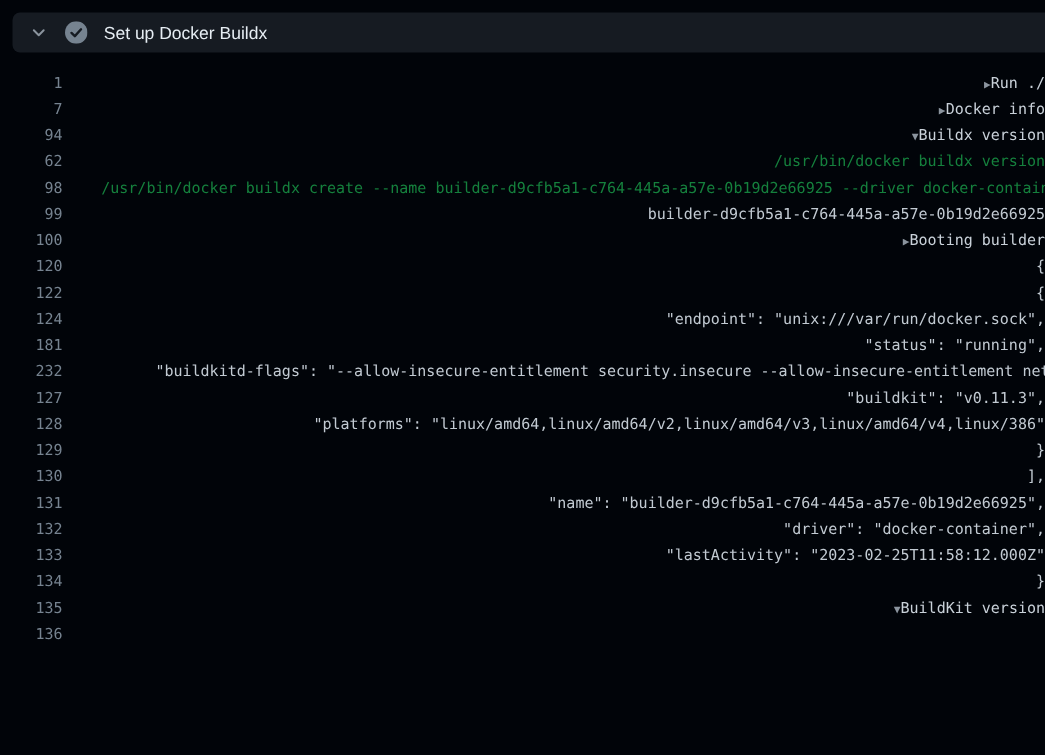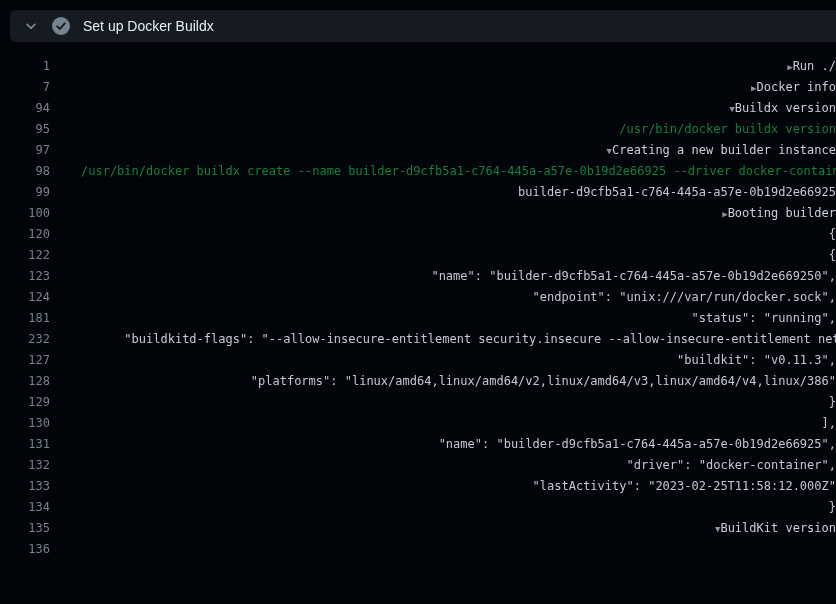--- a/index.html
+++ b/index.html
@@ -103,50 +103,42 @@
   </div>
     <div class="line group">
     <span class="num">7</span>
     <span class="body"><span class="marker">▶</span><span class="txt">Docker info</span></span>
   </div>
     <div class="line group">
     <span class="num">94</span>
     <span class="body"><span class="marker">▼</span><span class="txt">Buildx version</span></span>
   </div>
     <div class="line command">
-    <span class="num">95</span>
+    <span class="num">62</span>
     <span class="body"><span class="txt">/usr/bin/docker buildx version</span></span>
-  </div>
-    <div class="line group">
-    <span class="num">97</span>
-    <span class="body"><span class="marker">▼</span><span class="txt">Creating a new builder instance</span></span>
   </div>
     <div class="line command">
     <span class="num">98</span>
     <span class="body"><span class="txt">/usr/bin/docker buildx create --name builder-d9cfb5a1-c764-445a-a57e-0b19d2e66925 --driver docker-container</span></span>
   </div>
     <div class="line output">
     <span class="num">99</span>
     <span class="body"><span class="txt">builder-d9cfb5a1-c764-445a-a57e-0b19d2e66925</span></span>
   </div>
     <div class="line group">
     <span class="num">100</span>
     <span class="body"><span class="marker">▶</span><span class="txt">Booting builder</span></span>
   </div>
     <div class="line output">
     <span class="num">120</span>
     <span class="body"><span class="txt">{</span></span>
   </div>
     <div class="line output">
     <span class="num">122</span>
     <span class="body"><span class="txt">    {</span></span>
-  </div>
-    <div class="line output">
-    <span class="num">123</span>
-    <span class="body"><span class="txt">      "name": "builder-d9cfb5a1-c764-445a-a57e-0b19d2e669250",</span></span>
   </div>
     <div class="line output">
     <span class="num">124</span>
     <span class="body"><span class="txt">      "endpoint": "unix:///var/run/docker.sock",</span></span>
   </div>
     <div class="line output">
     <span class="num">181</span>
     <span class="body"><span class="txt">      "status": "running",</span></span>
   </div>
     <div class="line output">

